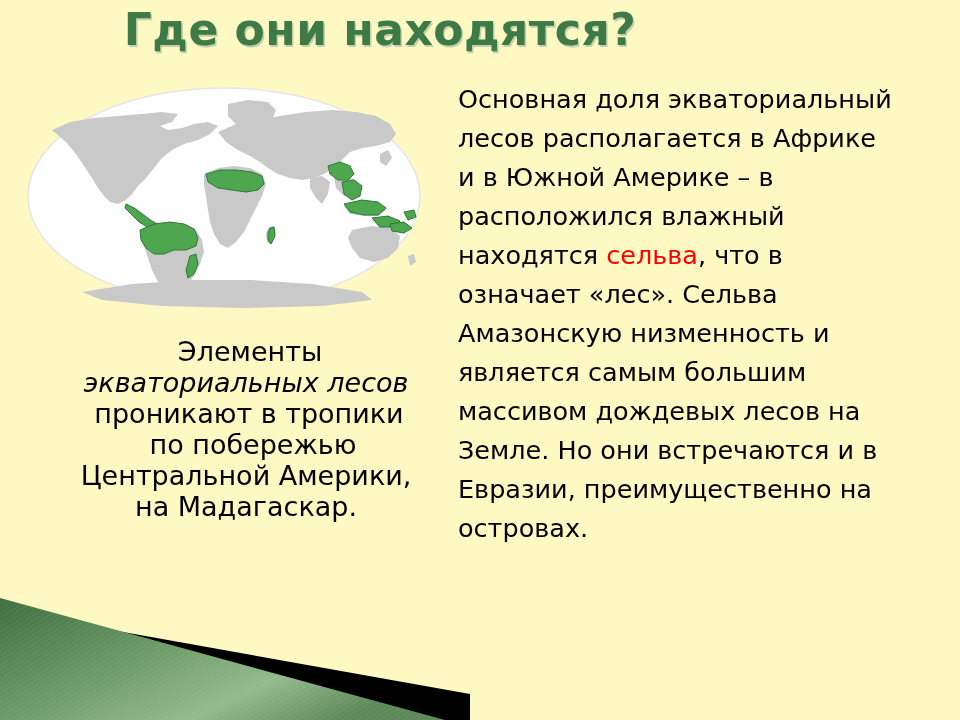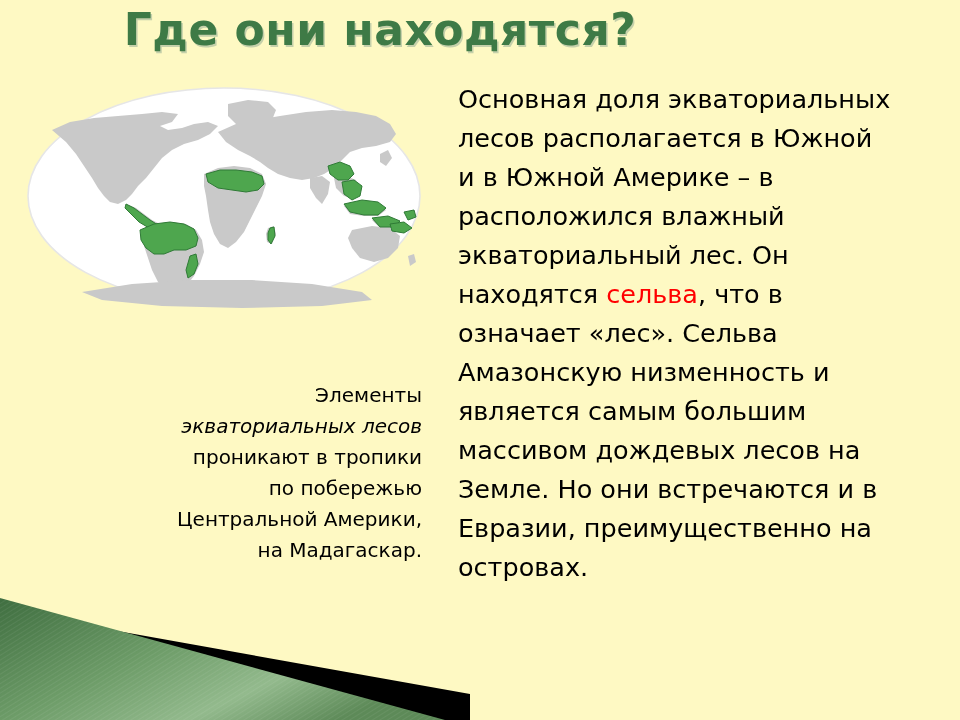--- a/index.html
+++ b/index.html
@@ -42,25 +42,24 @@
     height: 244px;
   }
   #world-map svg { display: block; width: 100%; height: 100%; }
 
   
   #left-paragraph {
     position: absolute;
     left: 62px;
     top: 336px;
     width: 360px;
-    font-size: 20px;
+    font-size: 27px;
     line-height: 31px;
     color: #000000;
-    text-align: right;
-    margin-top: 44px;
+    text-align: center;
   }
   #left-paragraph .ln { display: block; white-space: nowrap; }
   #left-paragraph .ln:nth-child(1) { padding-left: 16px; }
   #left-paragraph .ln:nth-child(2) { padding-left: 8px; font-style: italic; }
   #left-paragraph .ln:nth-child(3) { padding-left: 14px; }
   #left-paragraph .ln:nth-child(4) { padding-left: 22px; }
   #left-paragraph .ln:nth-child(5) { padding-left: 8px; }
   #left-paragraph .ln:nth-child(6) { padding-left: 8px; }
 
   
@@ -177,25 +176,24 @@
   <div id="left-paragraph">
     <span class="ln">Элементы</span>
     <span class="ln">экваториальных лесов</span>
     <span class="ln">проникают в тропики</span>
     <span class="ln">по побережью</span>
     <span class="ln">Центральной Америки,</span>
     <span class="ln">на Мадагаскар.</span>
   </div>
 
   <div id="right-paragraph">
-    <span class="ln">Основная доля экваториальных</span>
-    <span class="ln">лесов располагается в Южной</span>
+    <span class="ln">Основная доля экваториальный</span>
+    <span class="ln">лесов располагается в Африке</span>
     <span class="ln">и в Южной Америке –  в</span>
     <span class="ln">расположился влажный</span>
-    <span class="ln">экваториальный лес. Он</span>
     <span class="ln"><span>находятся </span><span class="kw-selva">сельва</span><span>, что в</span></span>
     <span class="ln">означает «лес». Сельва</span>
     <span class="ln">Амазонскую низменность и</span>
     <span class="ln">является самым большим</span>
     <span class="ln">массивом дождевых лесов на</span>
     <span class="ln">Земле. Но они встречаются и в</span>
     <span class="ln">Евразии, преимущественно на</span>
     <span class="ln">островах.</span>
   </div>
 

